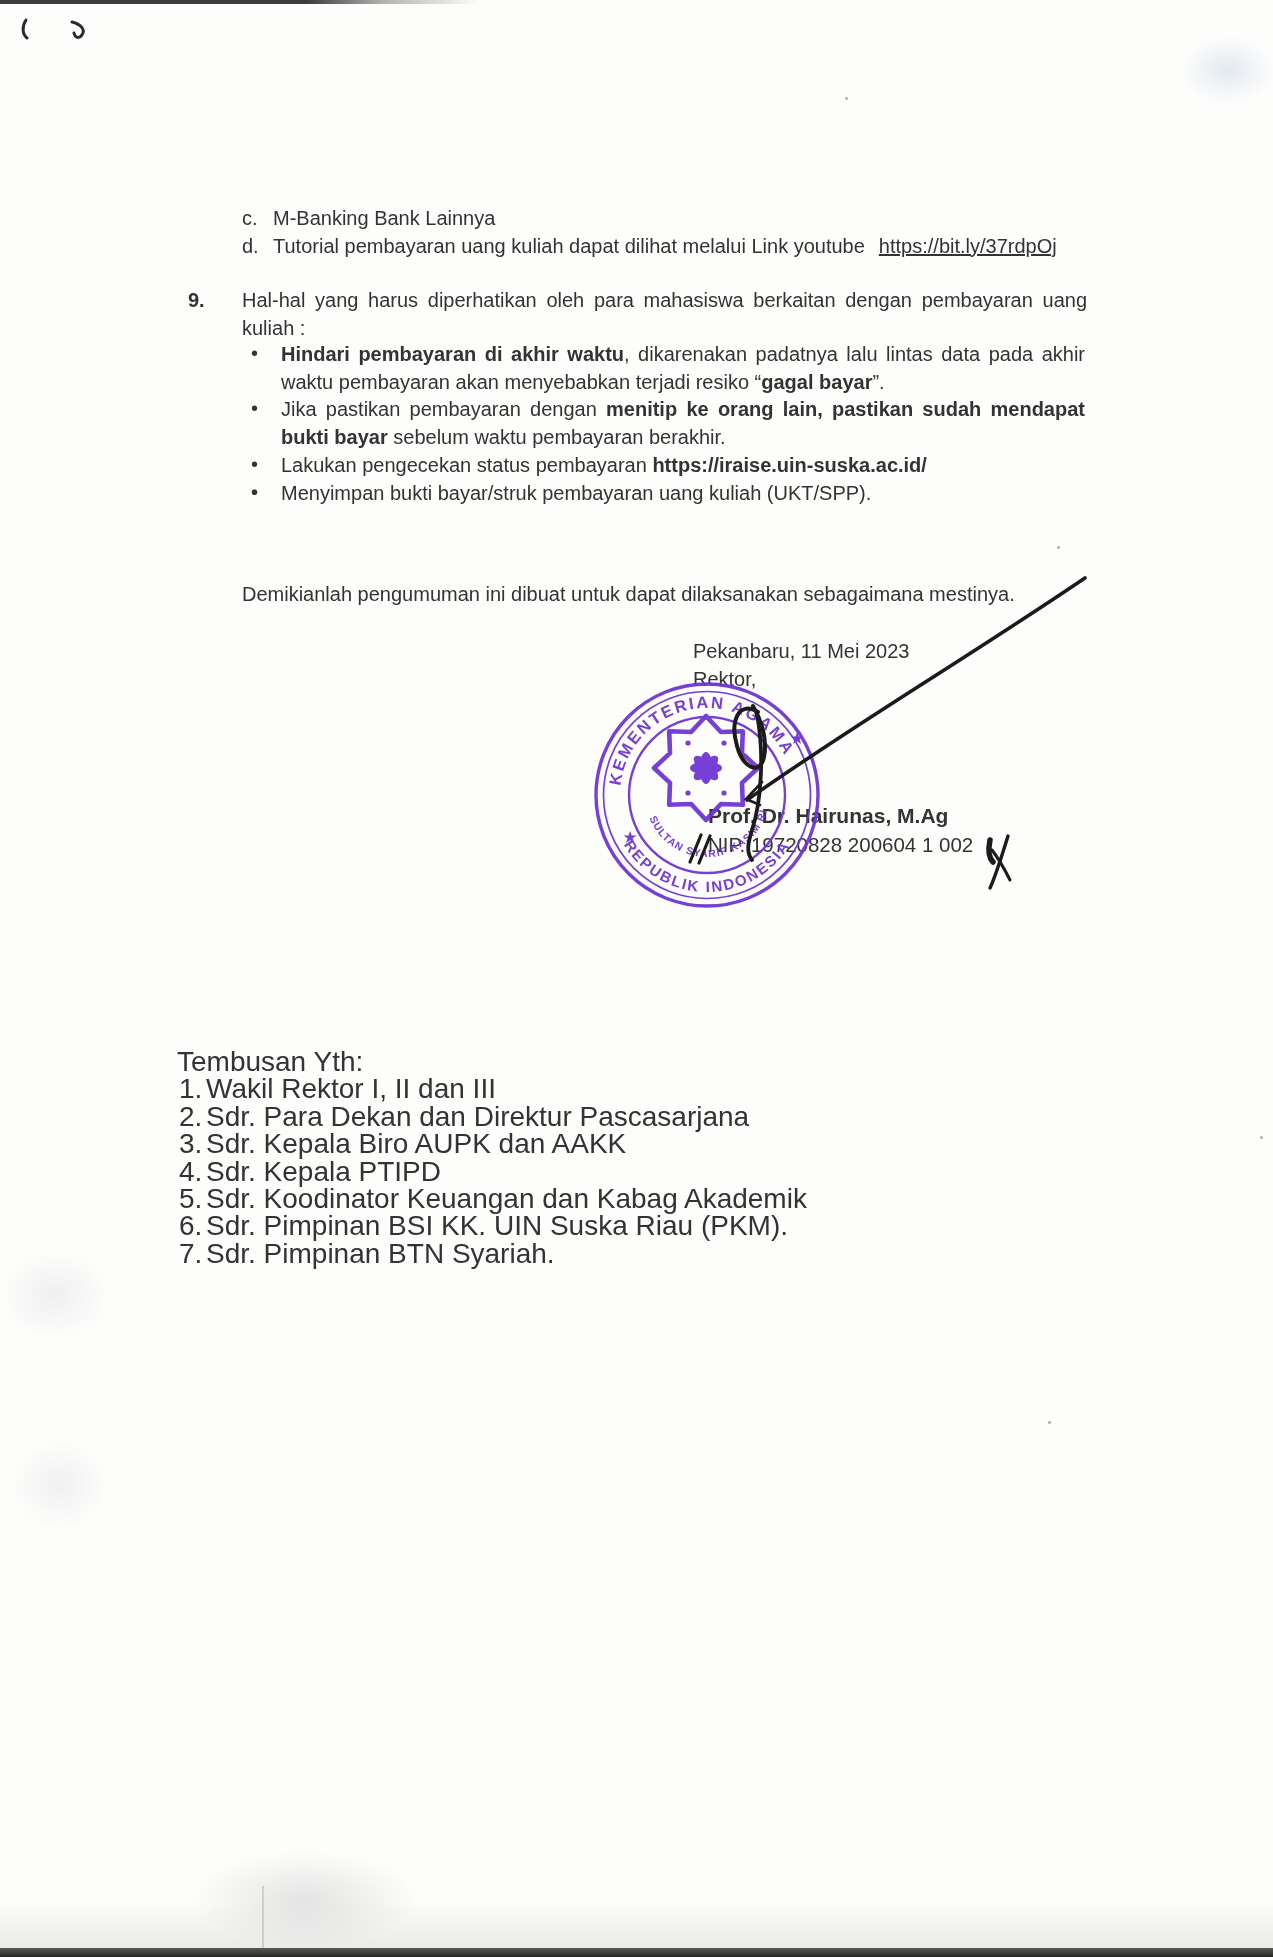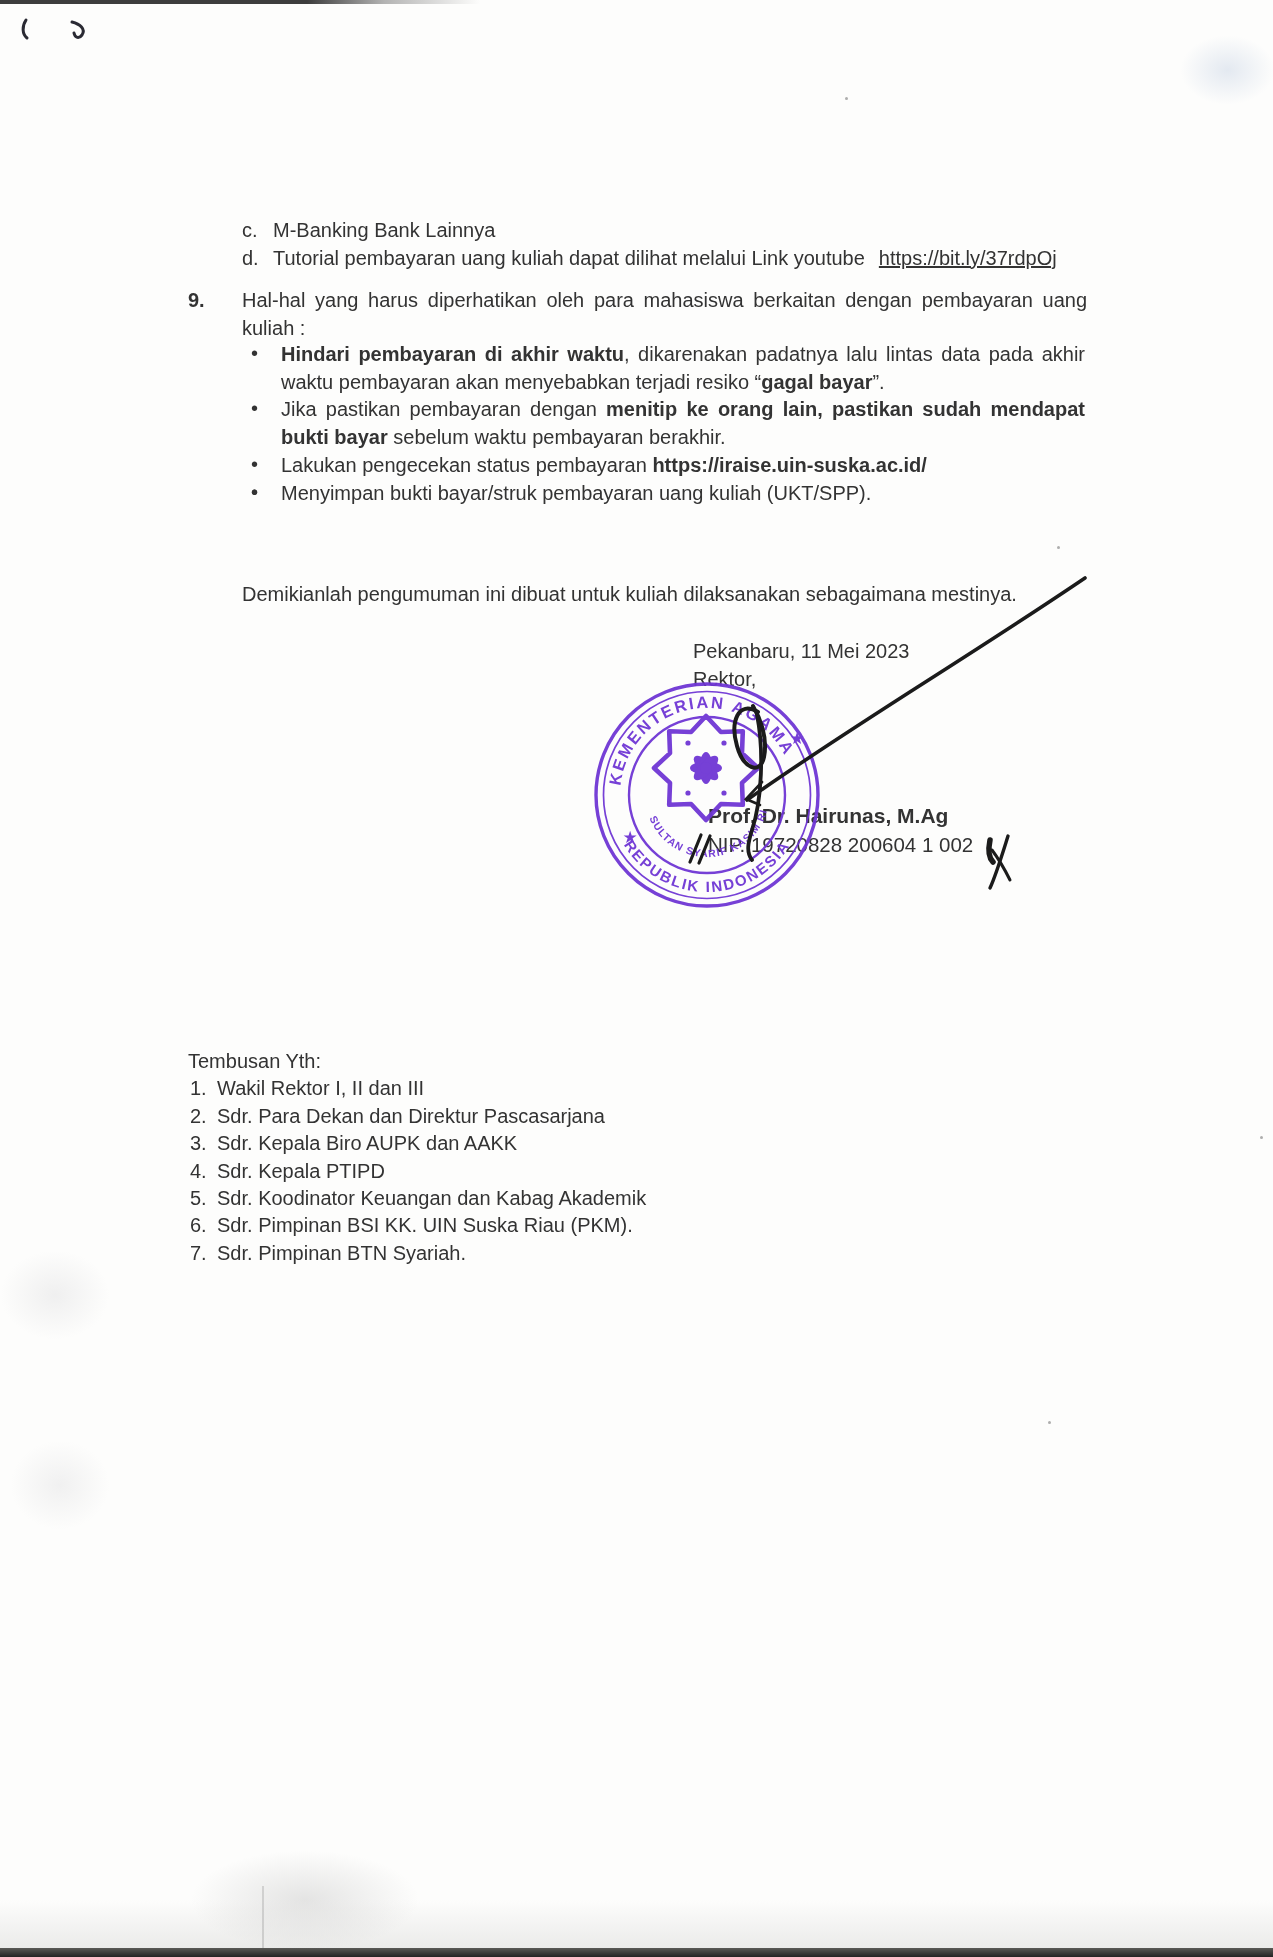--- a/index.html
+++ b/index.html
@@ -19,21 +19,21 @@
   .sec9-para{position:absolute;left:242px;top:287px;width:845px;font-weight:normal;}
   
   ul.bullets{list-style:none;margin:0;padding:0;position:absolute;left:281px;top:341px;width:804px;}
   ul.bullets li{position:relative;margin:0;padding:0;}
   ul.bullets .dot{position:absolute;left:-30px;top:-1px;}
   
   .sig-right{position:absolute;left:693px;top:632px;margin-top:6px;}
   .sig-name{position:absolute;left:708px;top:802px;font-weight:bold;font-size:21px;line-height:27px;}
   .sig-nip{position:absolute;left:708px;top:831px;font-size:20.5px;line-height:27px;}
   
-  .tembusan{position:absolute;left:188px;top:1048px;font-size:20px;line-height:27.4px;}
+  .tembusan{position:absolute;left:177px;top:1048px;font-size:28px;line-height:27.4px;}
   .tem-item .num{display:inline-block;width:27px;margin-left:2px;}
   
   .top-strip{position:absolute;left:0;top:0;width:480px;height:4px;
      background:linear-gradient(to right,#3d3d3d 0,#3d3d3d 64%,rgba(90,90,90,.45) 80%,rgba(120,120,120,0) 100%);}
   .bottom-bar{position:absolute;left:0;top:1948px;width:1273px;height:9px;
      background:linear-gradient(#5a5a56,#242424);}
   .bottom-haze{position:absolute;left:0;top:1900px;width:1273px;height:48px;
      background:linear-gradient(rgba(180,180,178,0),rgba(180,180,178,.25));}
   .vline{position:absolute;left:262px;top:1886px;width:2px;height:62px;background:rgba(150,150,150,.35);}
   .smudge{position:absolute;border-radius:50%;pointer-events:none;}
@@ -57,21 +57,21 @@
   <div class="speck" style="left:845px;top:97px;"></div>
   <div class="speck" style="left:1057px;top:546px;"></div>
   <div class="speck" style="left:1048px;top:1421px;"></div>
   <div class="speck" style="left:1260px;top:1136px;"></div>
 
   <svg class="abs" style="left:14px;top:14px" width="90" height="36" viewBox="0 0 90 36">
     <path d="M12 6 C8 12, 8 20, 13 24" stroke="#2a2a33" stroke-width="3" fill="none" stroke-linecap="round"></path>
     <path d="M58 8 C66 10, 72 15, 68 21 C65 25, 61 24, 60 19" stroke="#2a2a33" stroke-width="3" fill="none" stroke-linecap="round"></path>
   </svg>
 
-  <div class="abs txt" style="left:242px;top:217px">
+  <div class="abs txt" style="left:242px;top:205px">
     <div class="intro-row">
       <span class="marker">c.</span><span>M-Banking Bank Lainnya</span>
     </div>
     <div class="intro-row">
       <span class="marker">d.</span><span>Tutorial pembayaran uang kuliah dapat dilihat melalui Link youtube</span><span class="linklike">https://bit.ly/37rdpOj</span>
     </div>
   </div>
 
   <span class="sec9-num txt">9.</span>
   <div class="sec9-para txt just">Hal-hal yang harus diperhatikan oleh para mahasiswa berkaitan dengan pembayaran uang kuliah :</div>
@@ -87,21 +87,21 @@
       <span class="dot">•</span><span>Lakukan pengecekan status pembayaran </span><span class="bold ul">https://iraise.uin-suska.ac.id/</span>
     </li>
     <li class="just">
       <span class="dot">•</span>
     </li>
     <li>
       <span class="dot">•</span><span>Menyimpan bukti bayar/struk pembayaran uang kuliah (UKT/SPP).</span>
     </li>
   </ul>
 
-  <div class="abs txt" style="left:242px;top:581px">Demikianlah pengumuman ini dibuat untuk kuliah dilaksanakan sebagaimana mestinya.</div>
+  <div class="abs txt" style="left:242px;top:581px">Demikianlah pengumuman ini dibuat untuk dapat dilaksanakan sebagaimana mestinya.</div>
 
   <div class="sig-right txt">
     <div>Pekanbaru, 11 Mei 2023</div>
     <div>Rektor,</div>
   </div>
   <div class="sig-name">Prof. Dr. Hairunas, M.Ag</div>
   <div class="sig-nip">NIP. 19720828 200604 1 002</div>
 
   <svg class="stamp-svg" width="240" height="240" viewBox="0 0 240 240">
     <g stroke="#6e35d4" fill="none">

